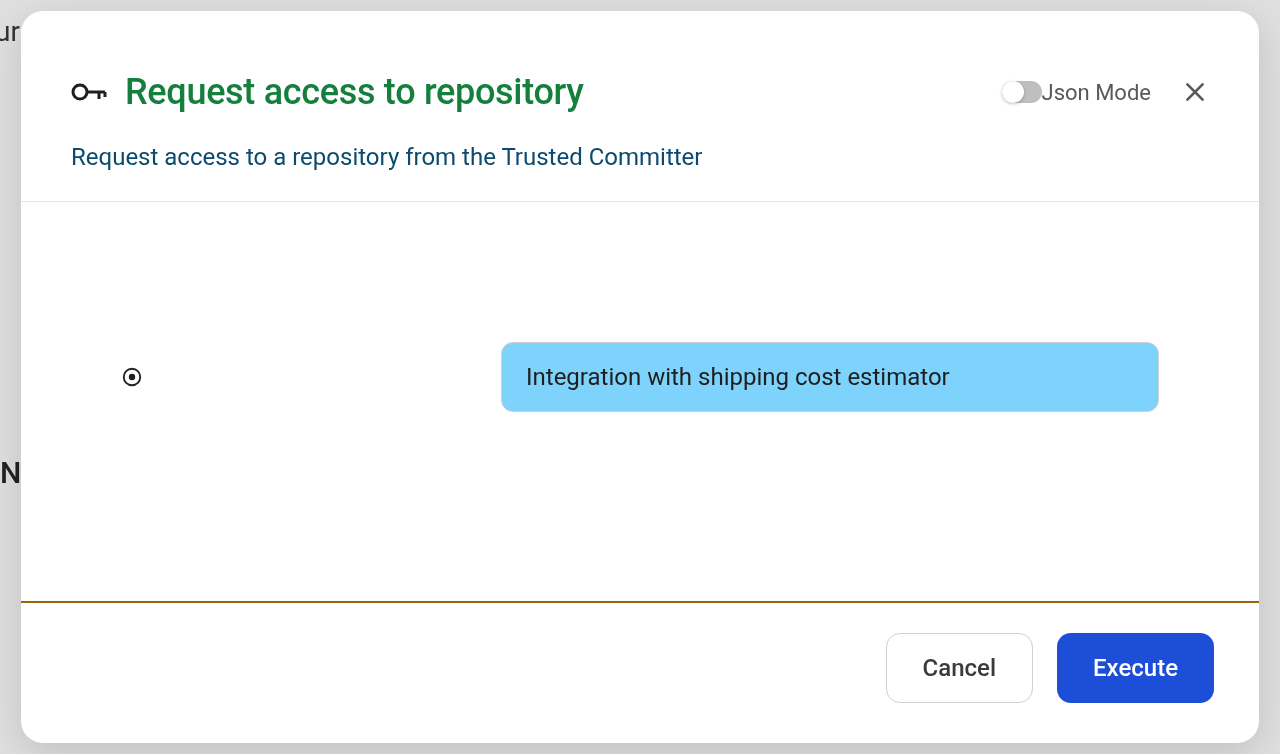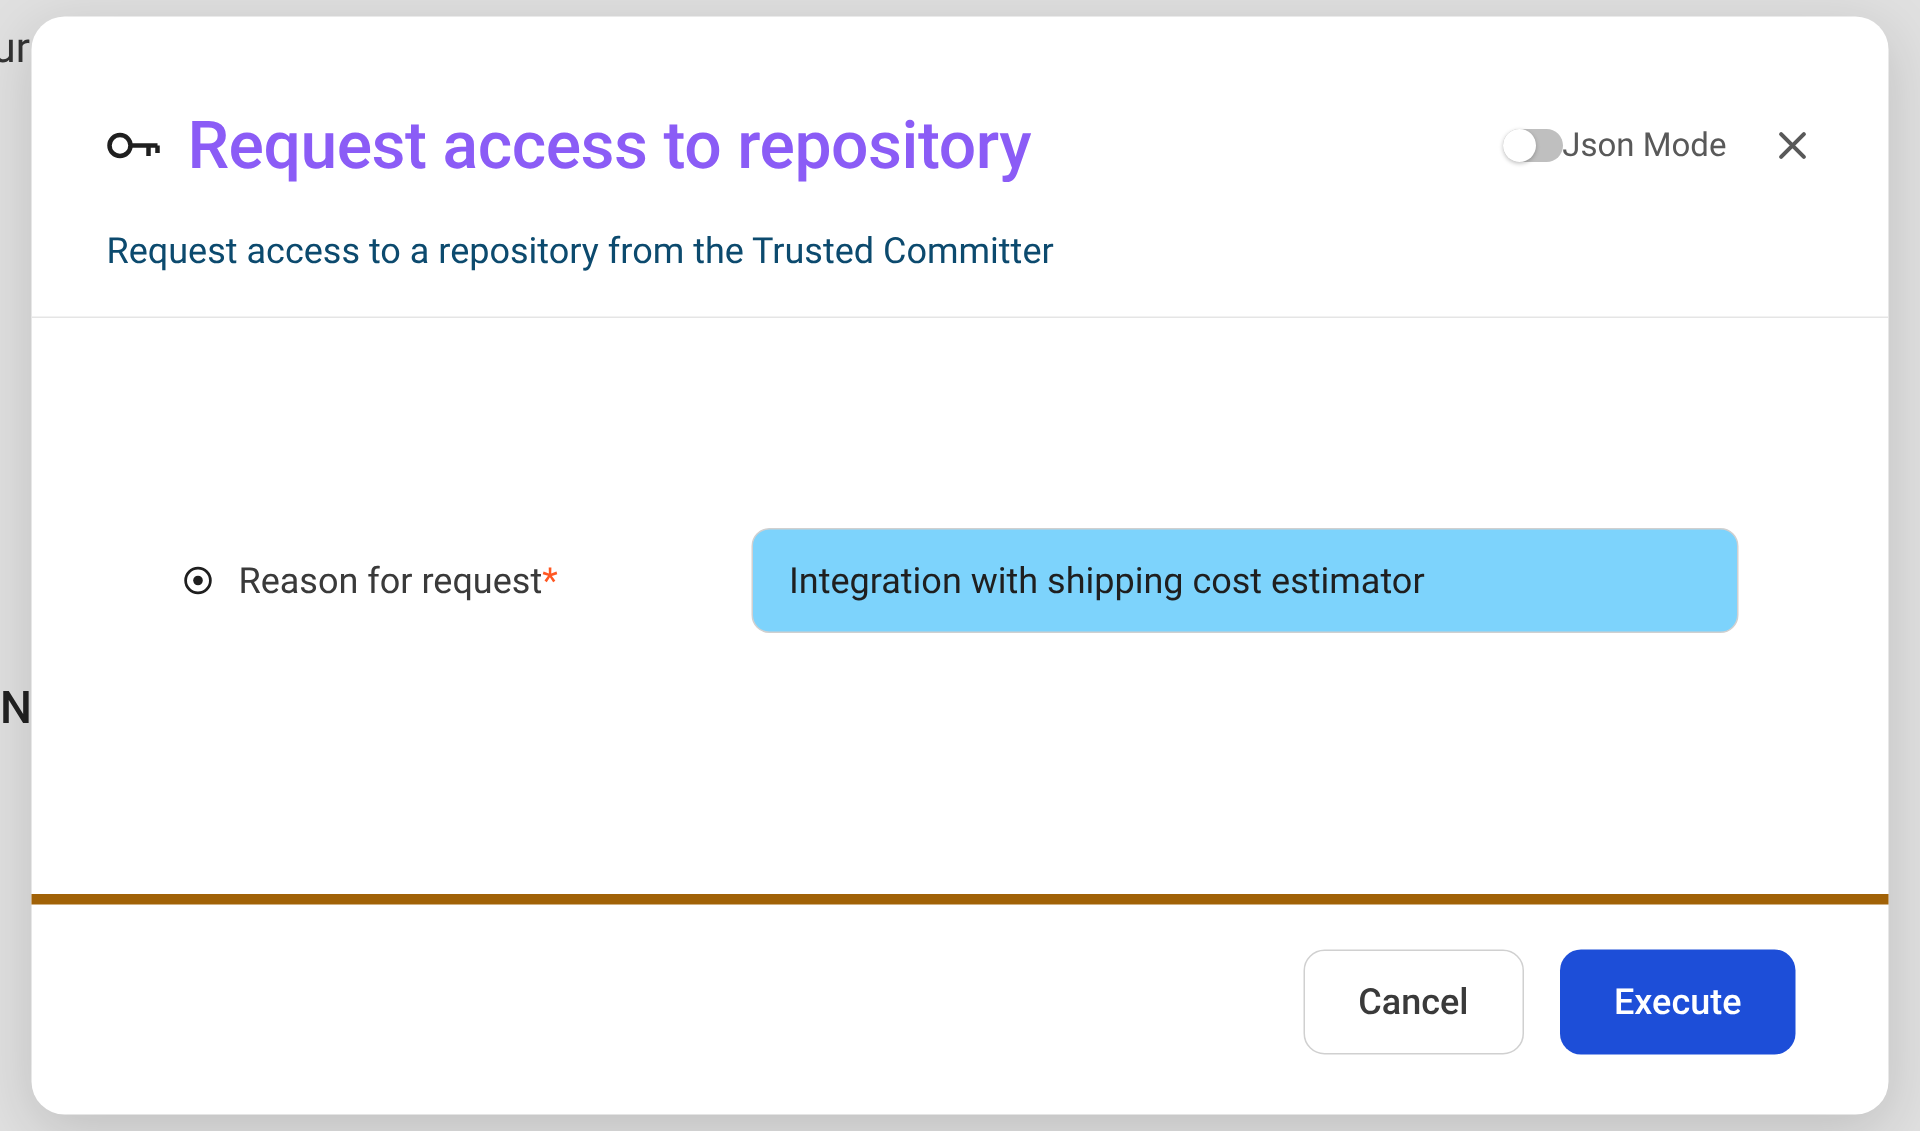--- a/index.html
+++ b/index.html
@@ -62,23 +62,23 @@
       gap: 18px;
     }
     .key-icon {
       width: 36px;
       height: 36px;
       display: flex;
       align-items: center;
       justify-content: center;
     }
     .modal-title {
-      font-size: 44px;
+      font-size: 36px;
       font-weight: 500;
-      color: #8b5cf6;
+      color: #15803d;
       letter-spacing: -0.3px;
     }
     .header-right {
       display: flex;
       align-items: center;
       gap: 30px;
     }
     .toggle-group {
       display: flex;
       align-items: center;
@@ -197,22 +197,22 @@
       border: 1.5px solid #d0d0d0;
       border-radius: 12px;
       padding: 0 24px;
       font-size: 24px;
       color: #1f1f1f;
       background: #7dd3fc;
       outline: none;
       font-family: inherit;
     }
     .modal-footer {
-      border-top: 7px solid #a16207;
-      padding: 30px 62px 40px 50px;
+      border-top: 2px solid #a16207;
+      padding: 30px 45px 40px 50px;
       display: flex;
       justify-content: flex-end;
       gap: 24px;
     }
     .btn {
       height: 70px;
       padding: 0 36px;
       border-radius: 14px;
       font-size: 24px;
       font-weight: 500;
@@ -274,23 +274,20 @@
     </div>
 
     <div class="form-row">
       <div class="label-group">
         <span class="field-icon">
           <svg width="22" height="22" viewBox="0 0 24 24" fill="none">
             <circle cx="12" cy="12" r="9" stroke="#1f1f1f" stroke-width="2" fill="none"></circle>
             <circle cx="12" cy="12" r="3.5" fill="#1f1f1f"></circle>
           </svg>
         </span>
-        <span class="field-label">
-          <span>Reason for request</span><span class="required">*</span>
-        </span>
       </div>
       <input class="text-input" type="text" value="Integration with shipping cost estimator" style="">
     </div>
   </div>
 
   <div class="modal-footer">
     <button class="btn btn-cancel">Cancel</button>
     <button class="btn btn-execute">Execute</button>
   </div>
 </div>

